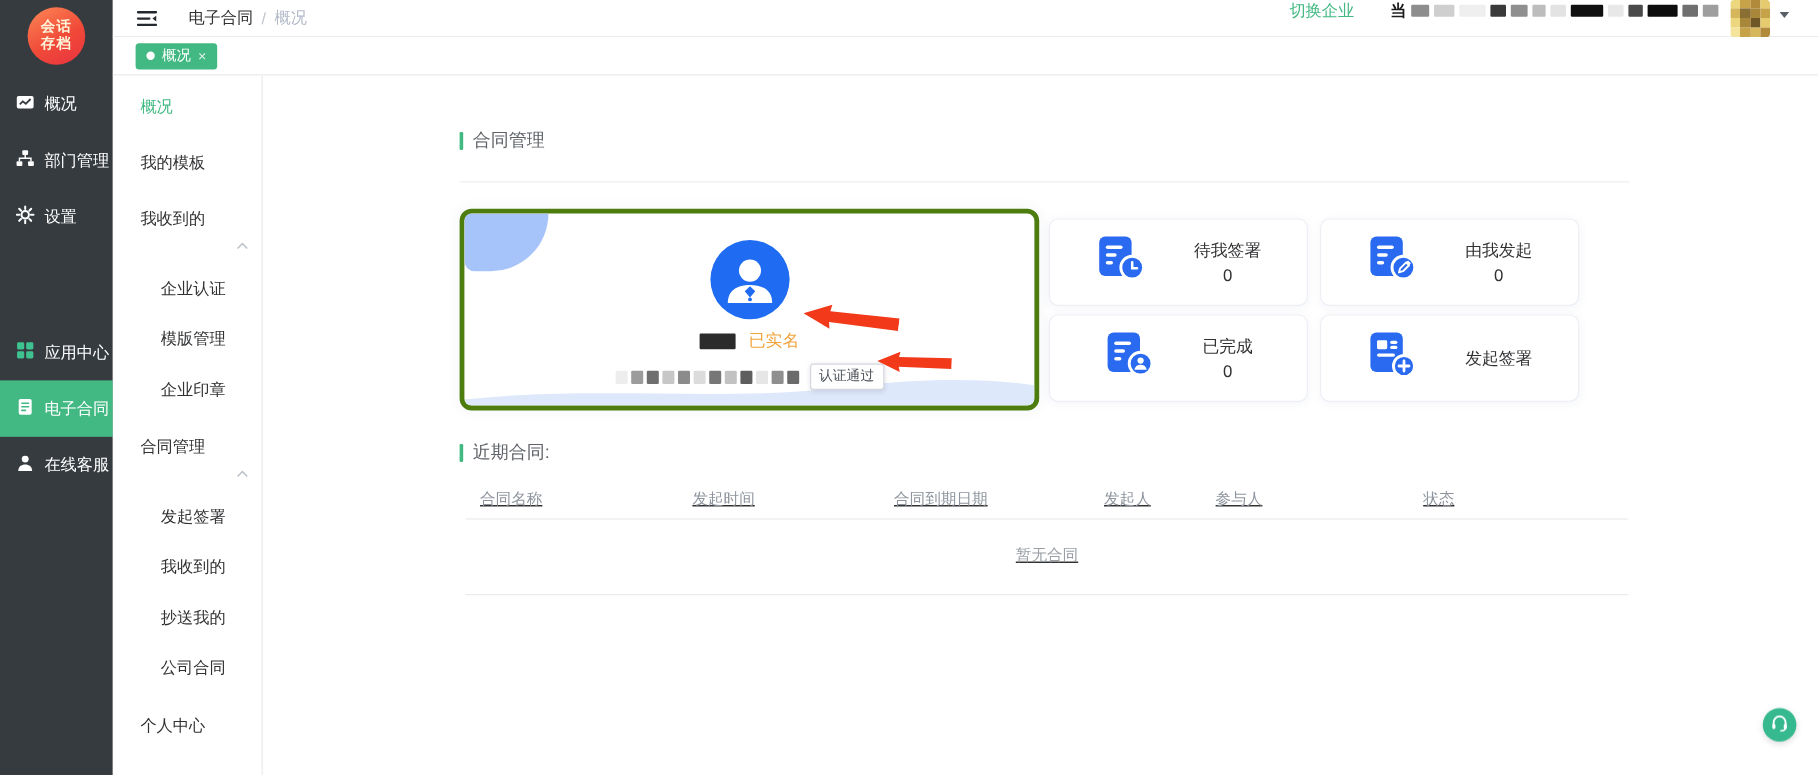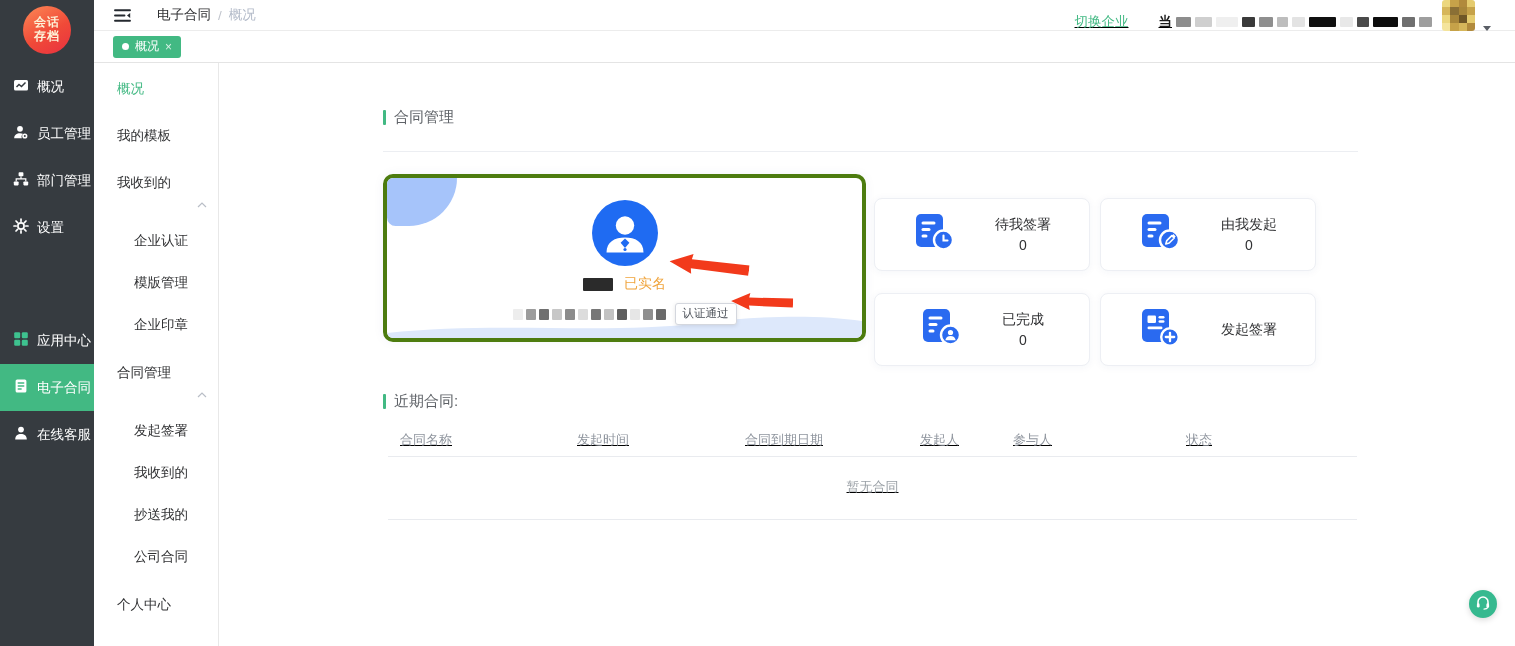--- a/index.html
+++ b/index.html
@@ -21,21 +21,21 @@
   .pnav-item svg { flex-shrink:0; }
 
   
   .main-col { flex:1; display:flex; flex-direction:column; min-width:0; }
   .topbar { height:31px; border-bottom:1px solid #ececec; display:flex; align-items:center;
             padding:0 24px 0 20px; background:#fff; }
   .hamburger { cursor:pointer; display:flex; align-items:center; }
   .breadcrumb { margin-left:26px; font-size:13.5px; color:#303133; display:flex; gap:7px; align-items:center;}
   .bc-sep { color:#c0c4cc; }
   .bc-current { color:#b2bac8; }
-  .tb-right { margin-left:auto; display:flex; align-items:flex-end;text-decoration:underline; }
+  .tb-right { margin-left:auto; display:flex; align-items:flex-start; }
   .switch-co { color:#42b983; font-size:13.5px; cursor:pointer; }
   .cur-co { display:flex; align-items:center; gap:4px; margin-left:30px; }
   .cur-prefix { font-size:13.5px; color:#1c1c1c; font-weight:bold; }
   .mosaic-row { display:flex; align-items:center; gap:4px; }
   .mb { height:10px; display:inline-block; border-radius:1px; }
   .tb-avatar { width:33px; height:31px; margin-left:10px; border-radius:3px; overflow:hidden;
                display:grid; grid-template-columns:repeat(4,1fr); grid-template-rows:repeat(4,1fr); cursor:pointer;}
   .tb-avatar i { display:block; }
   .caret { width:0; height:0; border-left:4.5px solid transparent; border-right:4.5px solid transparent;
            border-top:5.5px solid #5a5e66; margin-left:8px; margin-top:10px; cursor:pointer; }
@@ -81,21 +81,21 @@
   .id-row { margin-top:10px; display:flex; gap:9px; }
   .id-censor { display:flex; gap:3px; align-items:center; }
   .idb { width:10px; height:11px; border-radius:1px; display:inline-block; }
   .cert-badge { border:1px solid #d4d7de; border-radius:3px; background:#fff; font-size:11.5px;
                 color:#4a4f57; padding:2px 7px 3px; box-shadow:0 1px 4px rgba(0,0,0,.1); }
   .arrow { position:absolute; }
   .arrow1 { left:282px; top:76px; transform:rotate(7deg); }
   .arrow2 { left:344px; top:114px; transform:rotate(2deg); }
 
   .stats { display:grid; grid-template-columns:216px 216px; grid-auto-rows:73px;
-           gap:22px 10px; margin-top:24px; }
+           gap:7px 10px; margin-top:8px; }
   .stat-card { border:1px solid #edeff4; border-radius:8px; background:#fff; cursor:pointer;
                display:flex; align-items:center; justify-content:center; gap:38px;
                box-shadow:0 1px 8px rgba(31,61,125,.05); }
   .stat-text { text-align:center; font-size:14px; color:#303133; line-height:1.5; }
 
   .sec-title2 { margin-top:26px; }
   .table { margin-top:13px; margin-left:5px; width:969px;text-decoration:underline; }
   .thead { display:flex; align-items:center; height:33px; border-bottom:1px solid #e9ebef;
            font-size:13px; color:#8f959e; }
   .th { padding-left:12px; flex-shrink:0; }
@@ -119,29 +119,20 @@
         <span>存档</span>
       </div>
     </div>
     <nav>
       <div class="pnav-item">
         <span><svg width="16" height="16" viewBox="0 0 16 16">
               <rect x="1" y="3" width="14" height="10.5" rx="1.5" fill="#fff"></rect>
               <polyline points="3.5,10 6,7.5 8.5,9.5 12.5,5.5" fill="none" stroke="#363b40" stroke-width="1.5"></polyline>
             </svg></span>
         <span>概况</span>
-      </div>
-      <div class="pnav-item">
-        <span><svg width="16" height="16" viewBox="0 0 16 16">
-              <circle cx="7" cy="4.8" r="2.9" fill="#fff"></circle>
-              <path d="M1.2 14.2c0-3.2 2.6-5 5.8-5 1.2 0 2.3.25 3.2.72a3.4 3.4 0 0 0-1.3 4.28z" fill="#fff"></path>
-              <circle cx="11.8" cy="12" r="2.6" fill="#fff"></circle>
-              <circle cx="11.8" cy="12" r="1" fill="#363b40"></circle>
-            </svg></span>
-        <span>员工管理</span>
       </div>
       <div class="pnav-item">
         <span><svg width="16" height="16" viewBox="0 0 16 16">
               <rect x="5.6" y="1.2" width="4.8" height="4" rx="0.8" fill="#fff"></rect>
               <rect x="0.8" y="10.4" width="4.8" height="4" rx="0.8" fill="#fff"></rect>
               <rect x="10.4" y="10.4" width="4.8" height="4" rx="0.8" fill="#fff"></rect>
               <path d="M8 5.2v2.6M3.2 10.4V7.8h9.6v2.6" stroke="#fff" stroke-width="1.2" fill="none"></path>
             </svg></span>
         <span>部门管理</span>
       </div>

